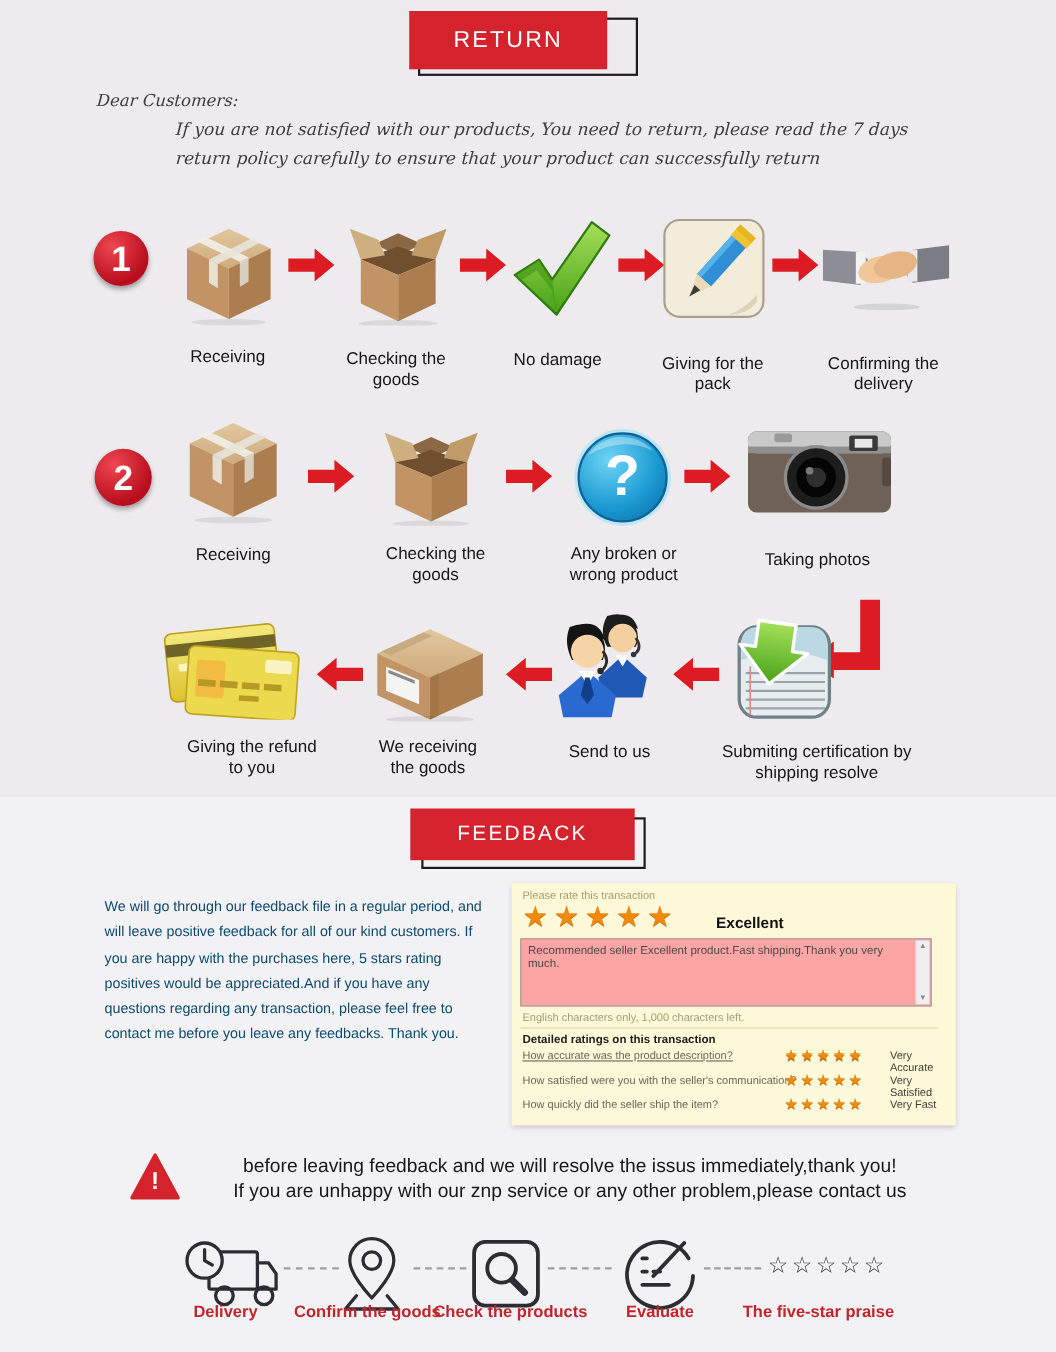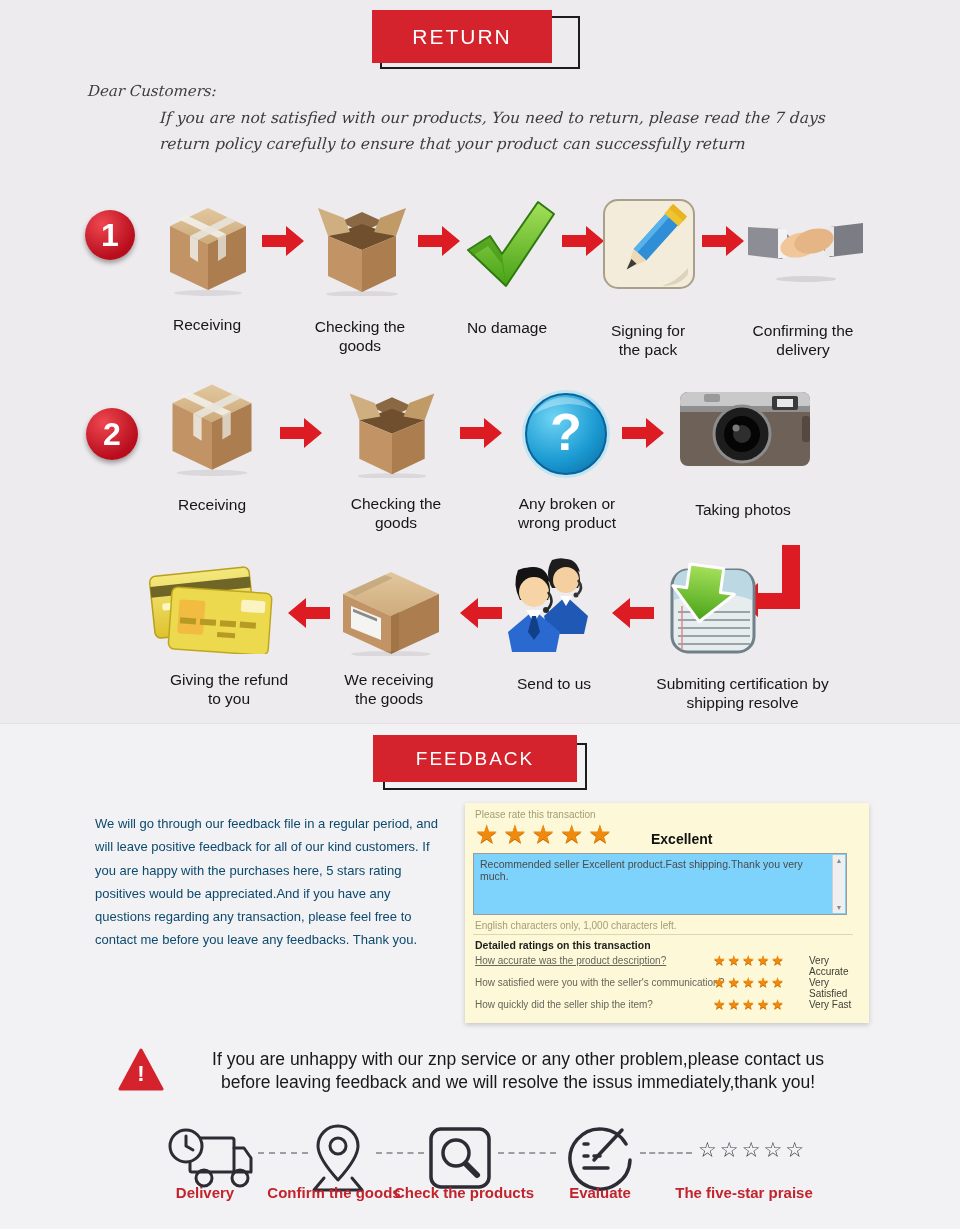--- a/index.html
+++ b/index.html
@@ -31,21 +31,21 @@
   .para { position:absolute; left:95px; top:812px; width:346px; font-size:13px;
           line-height:23.3px; color:#0c4a6e; }
   .form { position:absolute; left:465px; top:803px; width:404px; height:220px;
           background:#fdf8d7; box-shadow:0 2px 5px rgba(0,0,0,.18); }
   .form .small-gray { position:absolute; font-size:10px; color:#a49e74; }
   .stars { font-family:"DejaVu Sans", sans-serif; color:#f08a0e;
            text-shadow:0 1px 0 #c06c05; }
   .form-stars-big { position:absolute; left:10px; top:16px; font-size:26px; letter-spacing:5px; }
   .form-excellent { position:absolute; left:186px; top:28px; font-size:14px; font-weight:bold; color:#111; }
   .form-textarea { position:absolute; left:8px; top:50px; width:374px; height:62px;
-                   background:#7dd3fc; border:1px solid #9b9b9b; }
+                   background:#fca5a5; border:1px solid #9b9b9b; }
   .form-textarea .txt { position:absolute; left:6px; top:4px; right:20px; font-size:10.5px; color:#4a4a4a; }
   .form-scrollbar { position:absolute; top:1px; right:1px; bottom:1px; width:13px;
                     background:#efefef; border-left:1px solid #cfcfcf;
                     display:flex; flex-direction:column; justify-content:space-between;
                     align-items:center; font-size:7px; color:#8a8a8a; padding:2px 0; }
   .form-divider { position:absolute; left:8px; top:131px; width:380px; border-top:1px solid #ddd7ab; }
   .form-detail-title { position:absolute; left:10px; top:136px; font-size:10.5px; font-weight:bold; color:#1d1d1d; }
   .rate-row-q { position:absolute; left:10px; font-size:10px; color:#67665c; }
   .rate-row-stars { position:absolute; left:248px; font-size:14px; letter-spacing:2px; }
   .rate-row-val { position:absolute; left:344px; font-size:10px; color:#3e3e38; }
@@ -169,21 +169,21 @@
       <ellipse cx="52" cy="40" rx="20" ry="12" fill="#f1c699" transform="rotate(-14 52 40)"></ellipse>
       <ellipse cx="66" cy="36" rx="20" ry="12" fill="#e5b586" transform="rotate(-14 66 36)"></ellipse>
       <path d="M44 44 q12 8 26 2" stroke="#c89независ" stroke-width="0" fill="none"></path>
       <ellipse cx="58" cy="74" rx="30" ry="3" fill="#000" opacity="0.1"></ellipse>
     </svg>
   </div>
 
   <div class="plabel" style="left:152px;top:315px;width:110px;">Receiving</div>
   <div class="plabel" style="left:305px;top:317px;width:110px;">Checking the goods</div>
   <div class="plabel" style="left:452px;top:318px;width:110px;">No damage</div>
-  <div class="plabel" style="left:600px;top:321px;width:96px;">Signing for the pack</div>
+  <div class="plabel" style="left:600px;top:321px;width:96px;">Giving for the pack</div>
   <div class="plabel" style="left:752px;top:321px;width:102px;">Confirming the delivery</div>
 
   <div class="badge" style="left:86px;top:408px;width:52px;height:52px;">2</div>
 
   <div class="icon-abs" style="left:162px;top:372px;">
     <svg width="100" height="104" viewBox="0 0 96 100">
       <polygon points="10,30 48,12 86,30 48,48" fill="url(#gBoxTop)"></polygon>
       <polygon points="10,30 48,48 48,94 10,76" fill="#c29465"></polygon>
       <polygon points="48,48 86,30 86,76 48,94" fill="#ab7d4f"></polygon>
       <polygon points="26,19 66,38 58,42 18,23" fill="#f2efe9" opacity="0.9"></polygon>
@@ -379,22 +379,22 @@
     <div class="rate-row-val" style="top:196px;">Very Fast</div>
   </div>
 
   <div class="icon-abs" style="left:118px;top:1048px;">
     <svg width="46" height="44" viewBox="0 0 46 44">
       <polygon points="23,2 44,41 2,41" fill="#d4232d" stroke="#d4232d" stroke-width="3" stroke-linejoin="round"></polygon>
       <text x="23" y="33" text-anchor="middle" font-size="22" font-weight="bold" fill="#fff" font-family="Liberation Sans, sans-serif">!</text>
     </svg>
   </div>
   <div class="warning-text">
+    <div>before leaving feedback and we will resolve the issus immediately,thank you!</div>
     <div>If you are unhappy with our znp service or any other problem,please contact us</div>
-    <div>before leaving feedback and we will resolve the issus immediately,thank you!</div>
   </div>
 
   <div class="icon-abs" style="left:162px;top:1124px;">
     <svg width="92" height="66" viewBox="0 0 92 66" fill="none" stroke="#2c2c34" stroke-width="3" stroke-linecap="round" stroke-linejoin="round">
       <rect x="28" y="14" width="44" height="34" rx="2"></rect>
       <path d="M72 24 h10 l7 10 v14 h-17"></path>
       <circle cx="24" cy="22" r="16" fill="#f2f1f3"></circle>
       <path d="M24 12 v10 l7 4"></path>
       <circle cx="42" cy="54" r="8"></circle>
       <circle cx="78" cy="54" r="8"></circle>

